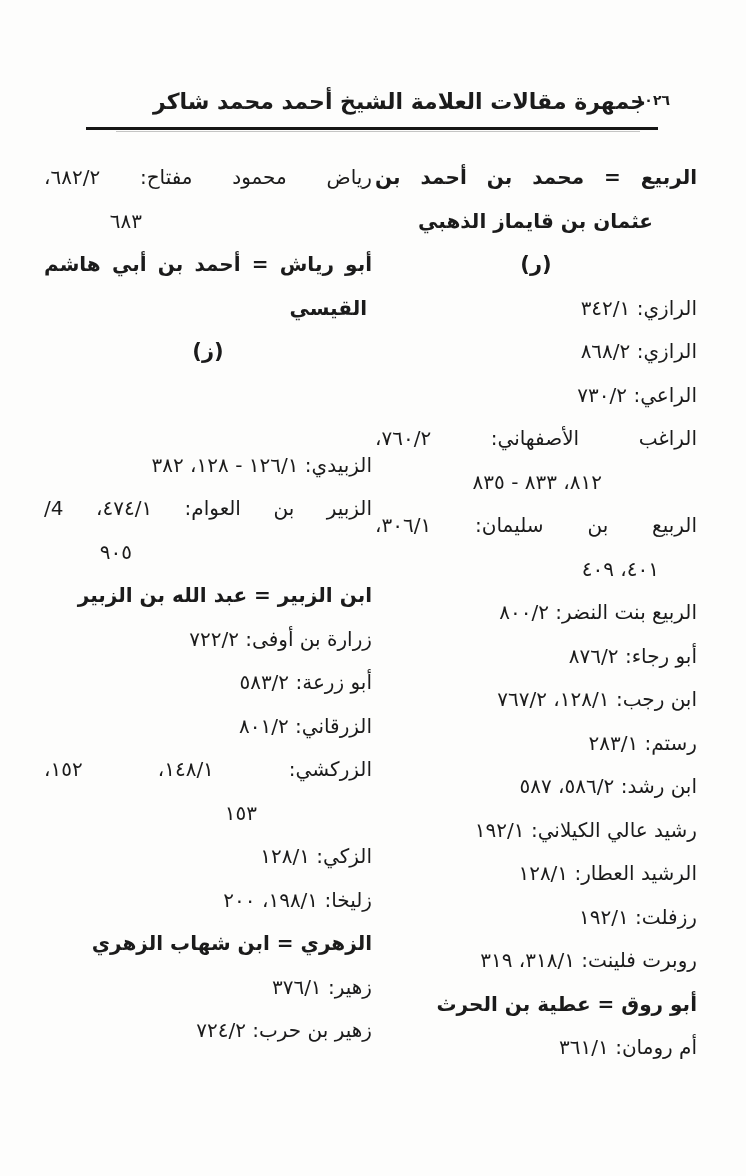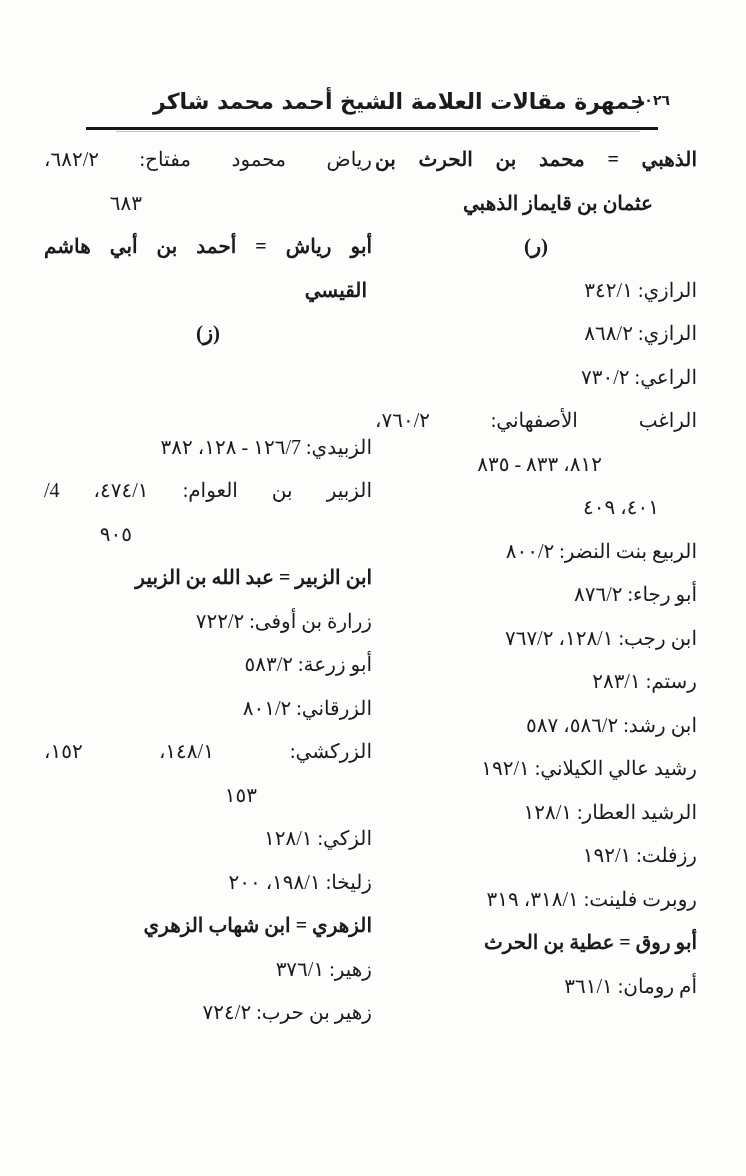--- a/index.html
+++ b/index.html
@@ -31,23 +31,22 @@
     position:absolute; top:127px; left:86px;
     width:572px; height:2.5px;
     background:#161616;
   }
   .rule::after {
     content:"";
     position:absolute; left:30px; right:18px; top:4px;
     height:1px; background:rgba(0,0,0,0.22);
   }
   .col {
-    position:absolute; top:138px;
+    position:absolute; top:156px;
     direction:rtl;
-    font-family:Liberation Serif, serif;
   }
   .col-r { right:49px;  width:322px; }
   .col-l { left:44px;   width:328px; }
   .row {
     height:43.5px;
     line-height:43.5px;
     font-size:20px;
     text-align:right;
     white-space:nowrap;
   }
@@ -74,28 +73,29 @@
 </head>
 <body>
 
 <div class="page">
 
   <div class="page-number">١٠٢٦</div>
   <div class="header-title">جمهرة مقالات العلامة الشيخ أحمد محمد شاكر</div>
   <div class="rule"></div>
 
   <div class="col col-r">
-    <div class="row b just">الذهبي = محمد بن الحرث بن</div>
+    <div class="row b just">الربيع = محمد بن أحمد بن</div>
     <div class="row b i44">عثمان بن قايماز الذهبي</div>
     <div class="row letter">(ر)</div>
     <div class="row">الرازي: ٣٤٢/١</div>
     <div class="row">الرازي: ٨٦٨/٢</div>
     <div class="row">الراعي: ٧٣٠/٢</div>
     <div class="row just">الراغب الأصفهاني: ٧٦٠/٢،</div>
     <div class="row p95">٨١٢، ٨٣٣ - ٨٣٥</div>
+    <div class="row just">الربيع بن سليمان: ٣٠٦/١،</div>
     <div class="row p38">٤٠١، ٤٠٩</div>
     <div class="row">الربيع بنت النضر: ٨٠٠/٢</div>
     <div class="row">أبو رجاء: ٨٧٦/٢</div>
     <div class="row">ابن رجب: ١٢٨/١، ٧٦٧/٢</div>
     <div class="row">رستم: ٢٨٣/١</div>
     <div class="row">ابن رشد: ٥٨٦/٢، ٥٨٧</div>
     <div class="row">رشيد عالي الكيلاني: ١٩٢/١</div>
     <div class="row">الرشيد العطار: ١٢٨/١</div>
     <div class="row">رزفلت: ١٩٢/١</div>
     <div class="row">روبرت فلينت: ٣١٨/١، ٣١٩</div>
@@ -103,21 +103,21 @@
     <div class="row">أم رومان: ٣٦١/١</div>
   </div>
 
   <div class="col col-l">
     <div class="row just">رياض محمود مفتاح: ٦٨٢/٢،</div>
     <div class="row p230">٦٨٣</div>
     <div class="row b just">أبو رياش = أحمد بن أبي هاشم</div>
     <div class="row b p5">القيسي</div>
     <div class="row letter">(ز)</div>
     <div class="spacer"></div>
-    <div class="row">الزبيدي: ١٢٦/7 - ١٢٨، ٣٨٢</div>
+    <div class="row">الزبيدي: ١٢٦/١ - ١٢٨، ٣٨٢</div>
     <div class="row just">الزبير بن العوام: ٤٧٤/١، 4/</div>
     <div class="row p240">٩٠٥</div>
     <div class="row b">ابن الزبير = عبد الله بن الزبير</div>
     <div class="row">زرارة بن أوفى: ٧٢٢/٢</div>
     <div class="row">أبو زرعة: ٥٨٣/٢</div>
     <div class="row">الزرقاني: ٨٠١/٢</div>
     <div class="row just">الزركشي: ١٤٨/١، ١٥٢،</div>
     <div class="row p115">١٥٣</div>
     <div class="row">الزكي: ١٢٨/١</div>
     <div class="row">زليخا: ١٩٨/١، ٢٠٠</div>

